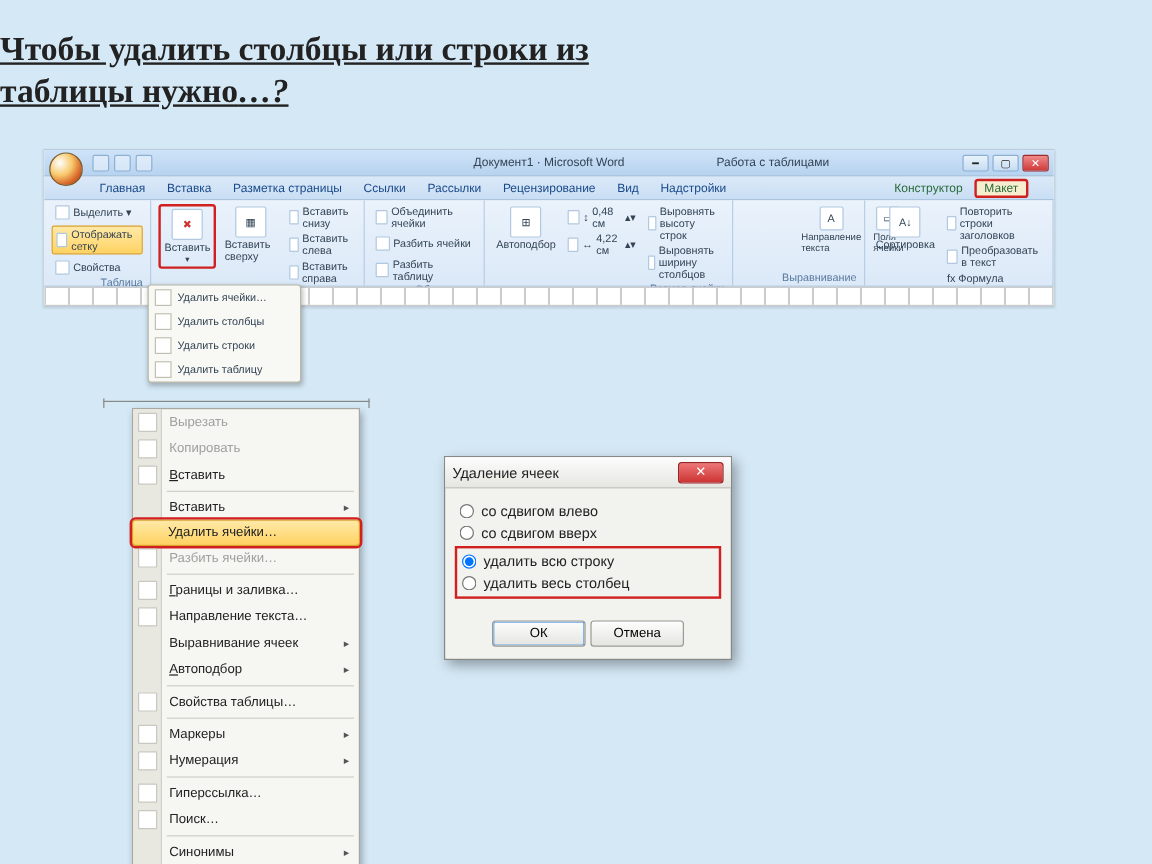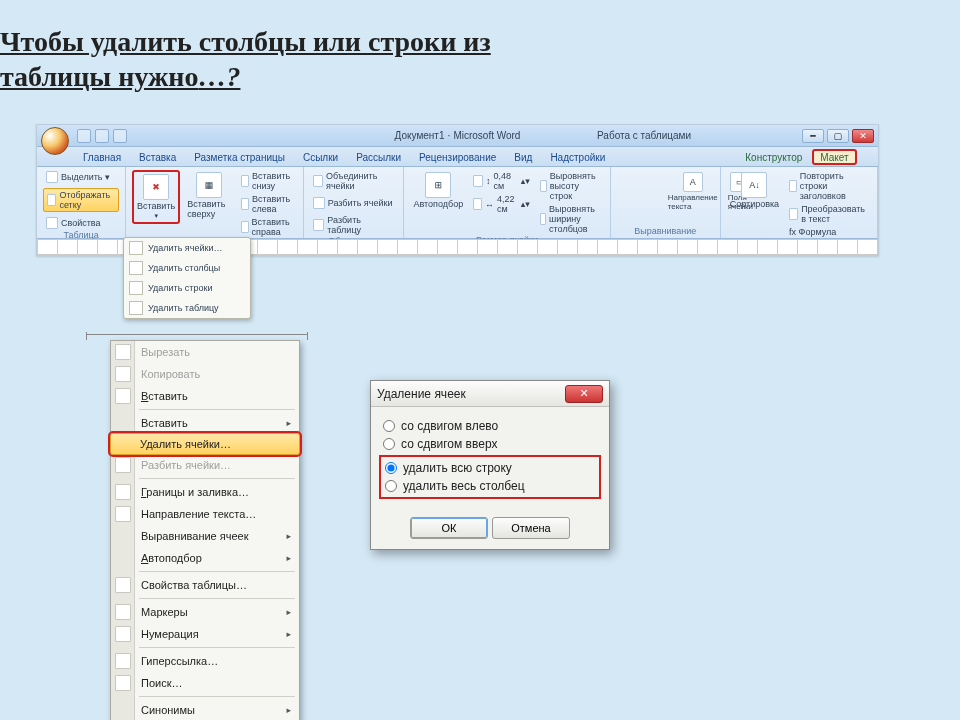--- a/index.html
+++ b/index.html
@@ -60,21 +60,21 @@
   .tab.tool { color: #2a6a3a; }
   .tab.active { background: #f6eecf; border: 1px solid #d8b060; border-bottom: none; }
   .tab.boxed { border: 2px solid #d02020; border-radius: 3px; padding: 1px 6px 0; }
   .ribbon {
     height: 72px; background: linear-gradient(#eaf2fb,#dbe9f8);
     display: flex; align-items: stretch; font-size: 9px; color: #345;
     border-bottom: 1px solid #9bb8d8; position: relative;
   }
   .grp { border-right: 1px solid #b8cde6; padding: 3px 6px 0; display:flex; flex-direction:column; justify-content:space-between;}
   .grp .body { display:flex; gap:4px; align-items:flex-start;}
-  .grp .label { text-align:center; color:#5a7aa0; font-size:9px; padding-bottom:2px;}
+  .grp .label { text-align:right; color:#5a7aa0; font-size:9px; padding-bottom:2px;}
   .btn { display:flex; flex-direction:column; align-items:center; gap:1px; padding:2px 3px; border-radius:2px;}
   .btn .ic { width:20px; height:20px; background:#fff; border:1px solid #b0c8e0; border-radius:2px; display:flex;align-items:center;justify-content:center;}
   .btn.big .ic { width:26px; height:26px;}
   .hl-orange { background: linear-gradient(#ffe9a8,#ffd362); border:1px solid #e0a020; border-radius:2px;}
   .mini { display:flex; align-items:center; gap:3px; padding:1px 3px;}
   .mini .mic { width:12px;height:12px;background:#fff;border:1px solid #b0c8e0;border-radius:1px;}
   .stack { display:flex; flex-direction:column; gap:1px;}
   .redbox { border:2px solid #d02020; border-radius:3px; }
   .ruler {
     height: 16px; background: #fff; border-top:1px solid #ccc; border-bottom:1px solid #ccc;

